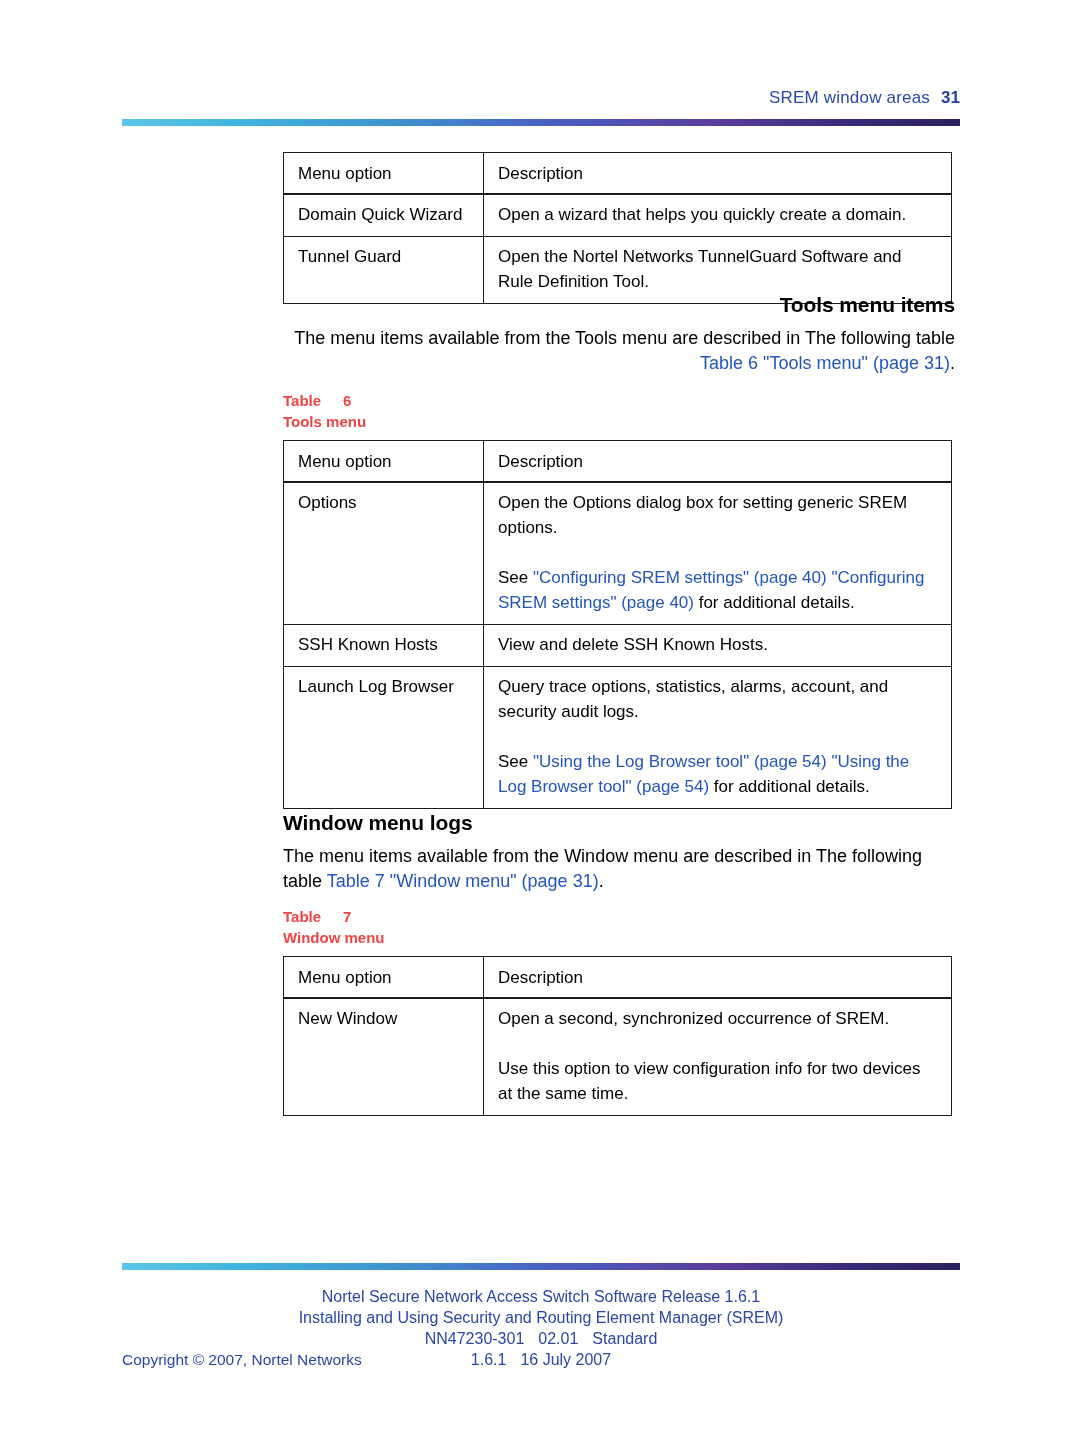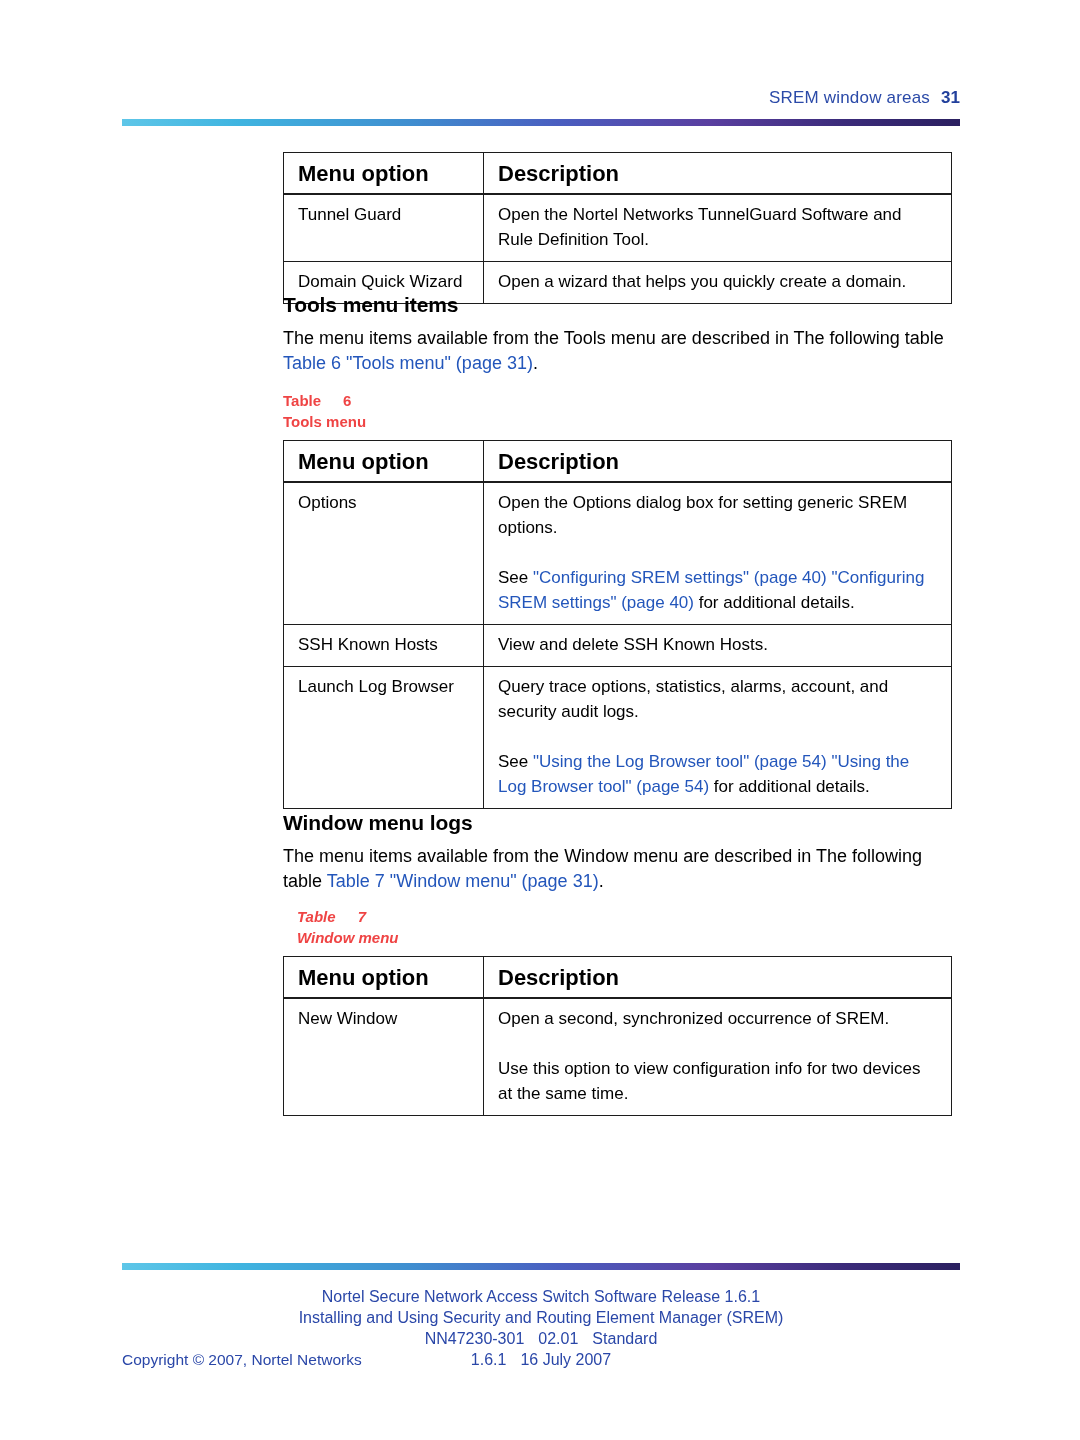--- a/index.html
+++ b/index.html
@@ -103,22 +103,22 @@
     border-right: 1.5px solid #1c1c1c;
     text-align: left;
     vertical-align: top;
     padding: 7px 12px 9px 14px;
     font-size: 17px;
     line-height: 25px;
     color: #000;
     font-weight: normal;
   }
   table.doc-table thead th {
-    font-weight: bold;
-    font-size: 22px;
+    font-weight: normal;
+    font-size: 17px;
     border-bottom: 2.5px solid #1c1c1c;
     padding-top: 8px;
     padding-bottom: 7px;
   }
   table.doc-table tbody tr + tr td {
     border-top: 1.5px solid #1c1c1c;
   }
   table.doc-table .gap { display: block; height: 25px; }
 
   
@@ -160,32 +160,32 @@
           <col class="c2">
         </colgroup>
       <thead>
         <tr>
           <th>Menu option</th>
           <th>Description</th>
         </tr>
       </thead>
       <tbody>
         <tr>
+          <td>Domain Quick Wizard</td>
+          <td>Open a wizard that helps you quickly create a domain.</td>
+        </tr>
+        <tr>
           <td>Tunnel Guard</td>
           <td>Open the Nortel Networks TunnelGuard Software and Rule Definition Tool.</td>
         </tr>
-        <tr>
-          <td>Domain Quick Wizard</td>
-          <td>Open a wizard that helps you quickly create a domain.</td>
-        </tr>
       </tbody>
     </table>
   </div>
 
-  <div class="block" style="left:283px; top:293px; width:672px;">
+  <div class="block" style="left:283px; top:293px; width:672px;text-align:right;">
     <h2 class="section-title">Tools menu items</h2>
     <p class="intro" style="margin-top:9px;"><span>The menu items available from the Tools menu are described in The following table </span><span class="lnk">Table 6 "Tools menu" (page 31)</span><span>.</span></p>
   </div>
 
   <div class="block" style="left:283px; top:390px;">
     <div class="table-caption"><span>Table</span><span class="cap-num">6</span></div>
     <div class="table-caption">Tools menu</div>
   </div>
 
   <div class="block" style="left:283px; top:440px;">
@@ -225,21 +225,21 @@
         </tr>
       </tbody>
     </table>
   </div>
 
   <div class="block" style="left:283px; top:811px; width:672px;">
     <h2 class="section-title">Window menu logs</h2>
     <p class="intro" style="margin-top:9px;"><span>The menu items available from the Window menu are described in The following table </span><span class="lnk">Table 7 "Window menu" (page 31)</span><span>.</span></p>
   </div>
 
-  <div class="block" style="left:297px; top:906px;font-style:italic;">
+  <div class="block" style="left:283px; top:906px;">
     <div class="table-caption"><span>Table</span><span class="cap-num">7</span></div>
     <div class="table-caption">Window menu</div>
   </div>
 
   <div class="block" style="left:283px; top:956px;">
     <table class="doc-table">
       <colgroup>
           <col class="c1">
           <col class="c2">
         </colgroup>

